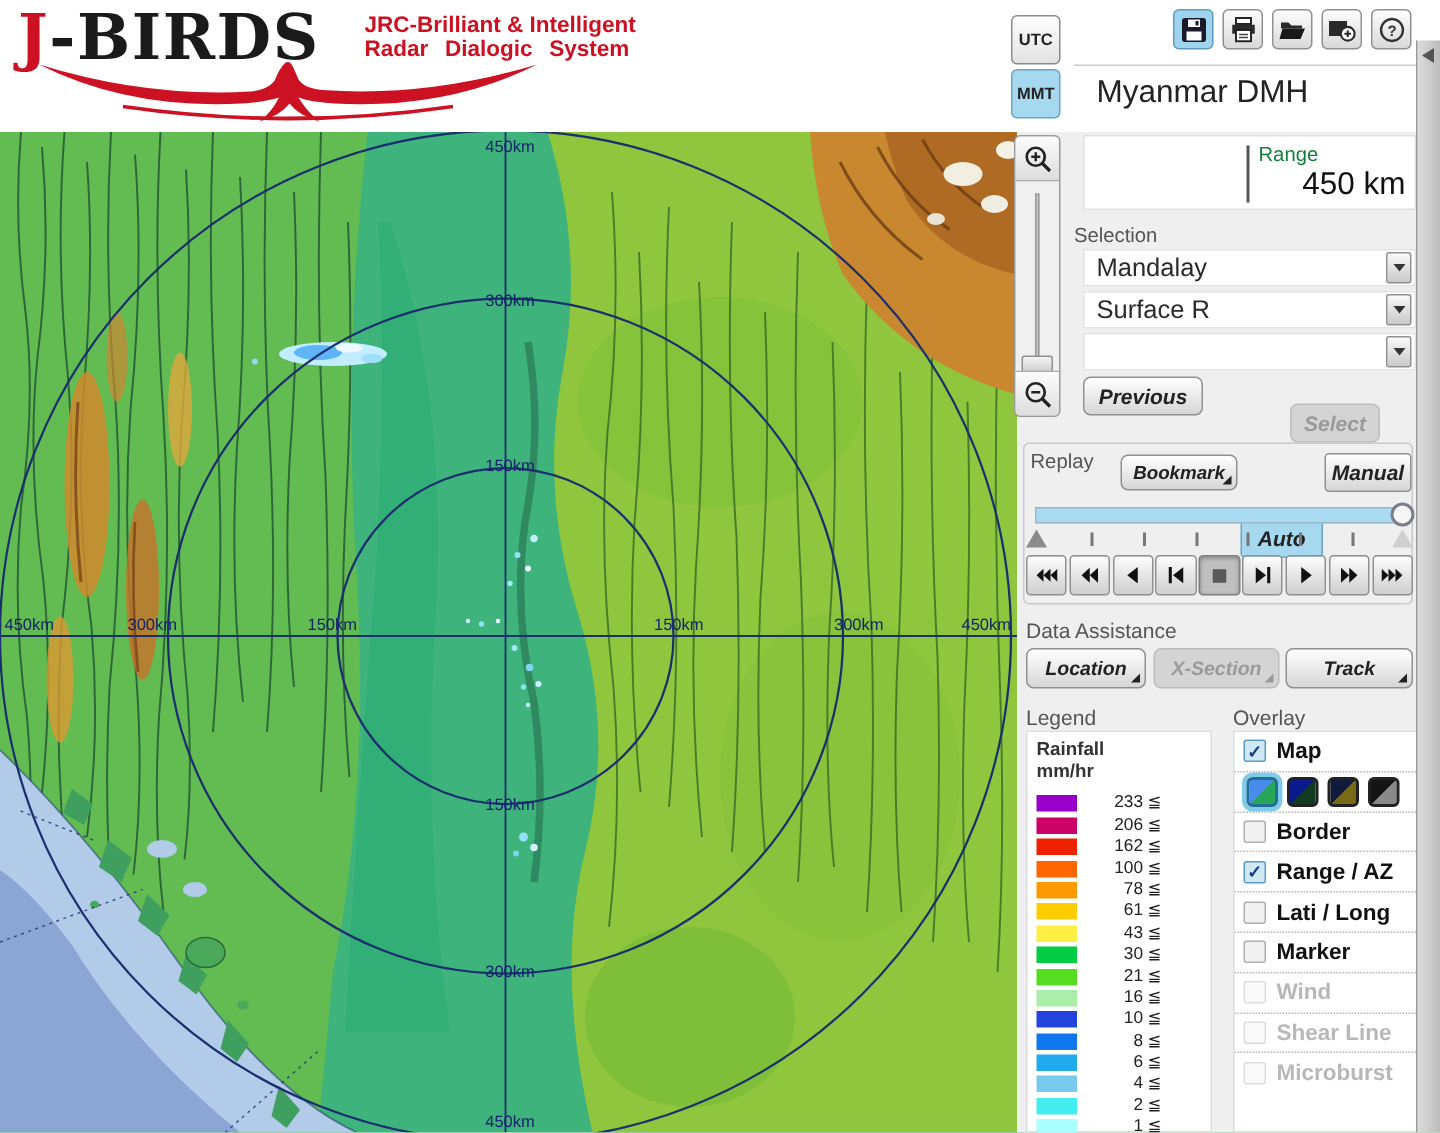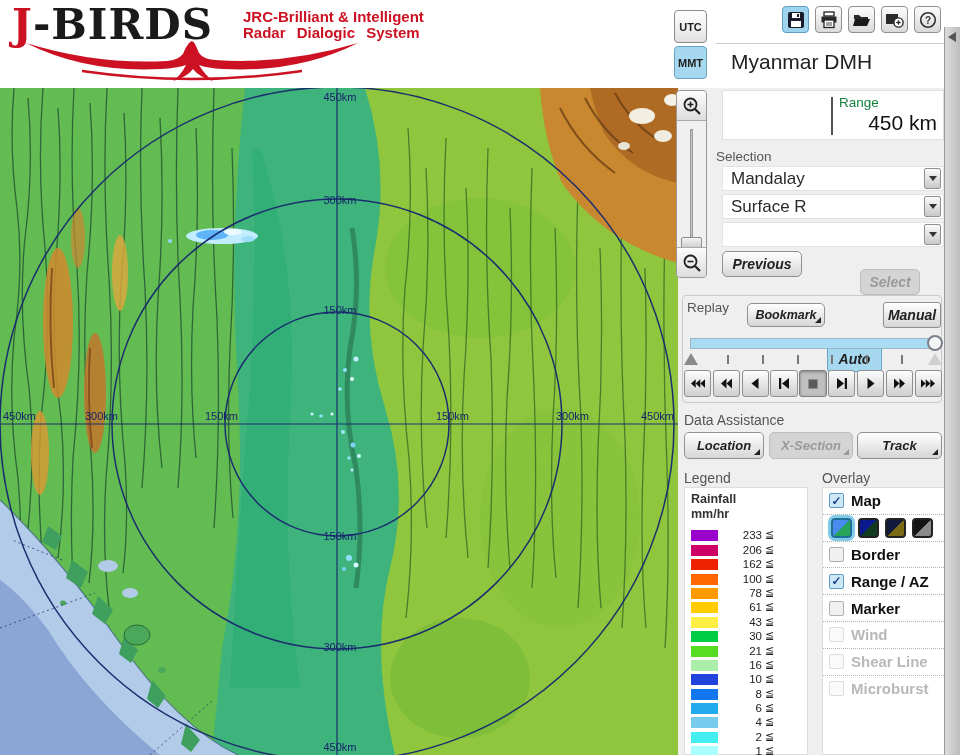--- a/index.html
+++ b/index.html
@@ -505,20 +505,24 @@
     <div class="orow">
       <span class="ocb"></span>
       <span class="olabel">Border</span>
     </div>
     <div class="orow">
       <span class="ocb checked">✓</span>
       <span class="olabel">Range / AZ</span>
     </div>
     <div class="orow">
       <span class="ocb"></span>
+      <span class="olabel">Lati / Long</span>
+    </div>
+    <div class="orow">
+      <span class="ocb"></span>
       <span class="olabel">Marker</span>
     </div>
     <div class="orow dis">
       <span class="ocb off"></span>
       <span class="olabel">Wind</span>
     </div>
     <div class="orow dis">
       <span class="ocb off"></span>
       <span class="olabel">Shear Line</span>
     </div>

